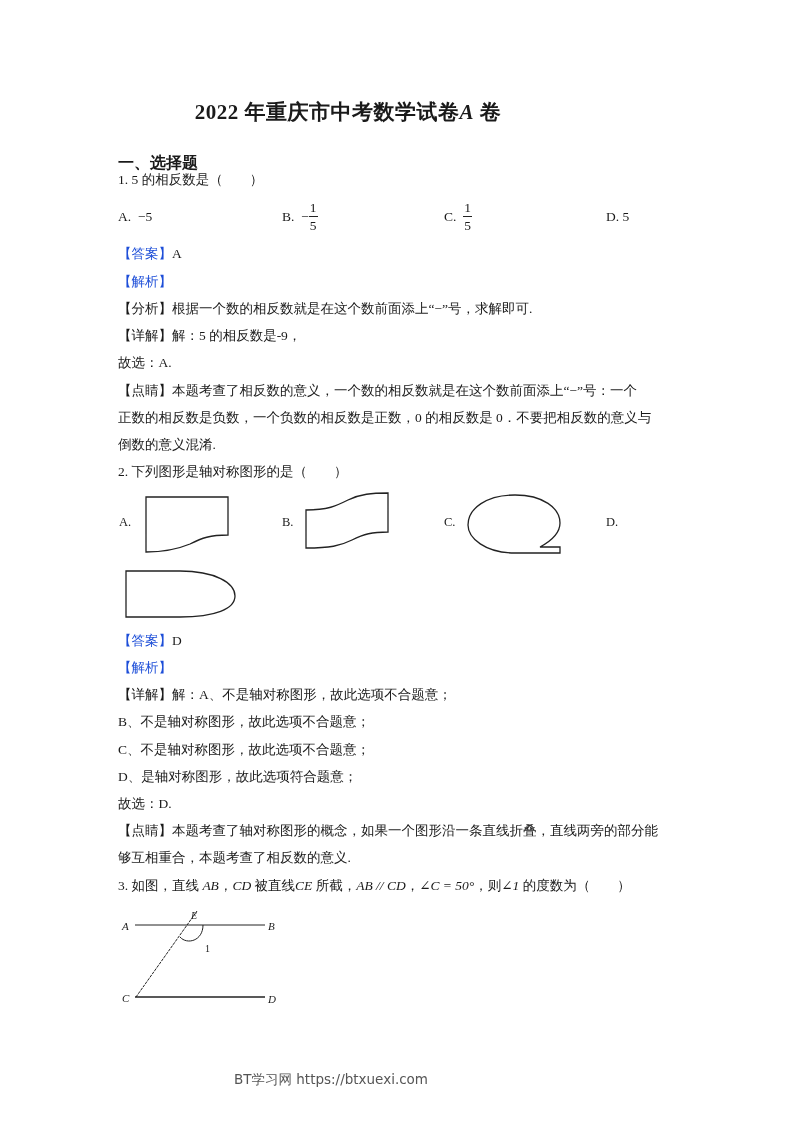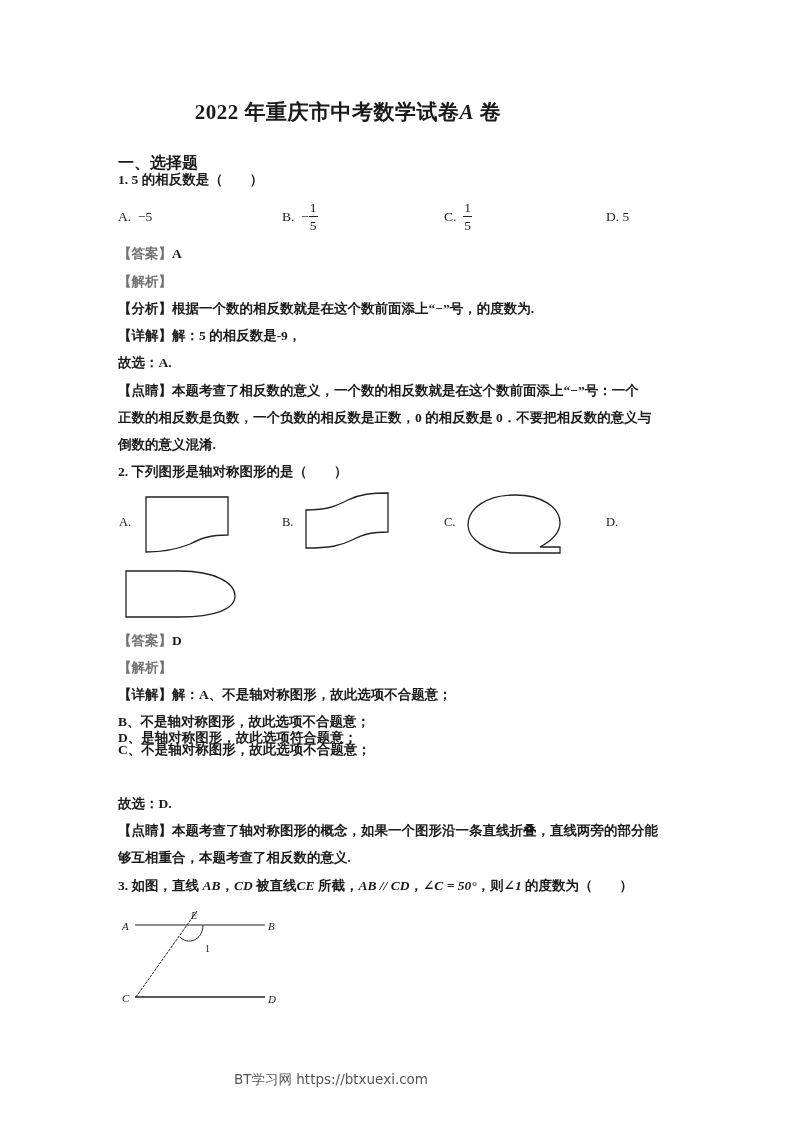--- a/index.html
+++ b/index.html
@@ -33,23 +33,22 @@
       font-size: 16px;
       font-weight: bold;
       margin-top: 16px;
     }
     .line {
       position: absolute;
       left: 118px;
       font-size: 13.5px;
       line-height: 20px;
       white-space: nowrap;
-      font-weight: bold;
     }
-    .tag-blue { color: #737373; }
+    .tag-blue { color: #1d4ed8; }
     .choice {
       position: absolute;
       font-size: 13.5px;
       line-height: 20px;
       white-space: nowrap;
     }
     .frac {
       display: inline-block;
       vertical-align: middle;
       text-align: center;
@@ -95,21 +94,21 @@
 <div class="choice" style="left:444px; top:199px;">
   <span style="vertical-align:middle">C.</span>&nbsp;
   <span class="frac"><span class="num">1</span><span class="den">5</span></span>
 </div>
 <div class="choice" style="left:606px; top:207px;font-family:Liberation Serif, serif;">
   <span>D.</span>&nbsp;<span>5</span>
 </div>
 
 <div class="line" style="top:244px"><span class="tag-blue">【答案】</span><span>A</span></div>
 <div class="line" style="top:272px"><span class="tag-blue">【解析】</span></div>
-<div class="line" style="top:299px"><span>【分析】</span><span>根据一个数的相反数就是在这个数前面添上“−”号，的度数为.</span></div>
+<div class="line" style="top:299px"><span>【分析】</span><span>根据一个数的相反数就是在这个数前面添上“−”号，求解即可.</span></div>
 <div class="line" style="top:326px"><span>【详解】</span><span>解：5 的相反数是-9，</span></div>
 <div class="line" style="top:353px">故选：A.</div>
 <div class="line" style="top:381px"><span>【点睛】</span><span>本题考查了相反数的意义，一个数的相反数就是在这个数前面添上“−”号：一个</span></div>
 <div class="line" style="top:408px">正数的相反数是负数，一个负数的相反数是正数，0 的相反数是 0．不要把相反数的意义与</div>
 <div class="line" style="top:435px">倒数的意义混淆.</div>
 
 <div class="line" style="top:462px">2.  下列图形是轴对称图形的是（　　）</div>
 
 <div class="shape-label" style="left:119px; top:515px;">A.</div>
 <svg style="left:140px; top:492px;" width="100" height="70" viewBox="0 0 100 70">
@@ -129,21 +128,21 @@
 <div class="shape-label" style="left:606px; top:515px;">D.</div>
 <svg style="left:120px; top:567px;" width="125" height="55" viewBox="0 0 125 55">
   <path d="M6 4 L60 4 C95 4 115 16 115 29 C115 42 95 50 60 50 L6 50 Z" fill="none" stroke="#222" stroke-width="1.3"></path>
 </svg>
 
 <div class="line" style="top:631px"><span class="tag-blue">【答案】</span><span>D</span></div>
 <div class="line" style="top:658px"><span class="tag-blue">【解析】</span></div>
 <div class="line" style="top:685px"><span>【详解】</span><span>解：A、不是轴对称图形，故此选项不合题意；</span></div>
 <div class="line" style="top:712px">B、不是轴对称图形，故此选项不合题意；</div>
 <div class="line" style="top:740px">C、不是轴对称图形，故此选项不合题意；</div>
-<div class="line" style="top:728px">D、是轴对称图形，故此选项符合题意；</div>
+<div class="line" style="top:767px">D、是轴对称图形，故此选项符合题意；</div>
 <div class="line" style="top:794px">故选：D.</div>
 <div class="line" style="top:821px"><span>【点睛】</span><span>本题考查了轴对称图形的概念，如果一个图形沿一条直线折叠，直线两旁的部分能</span></div>
 <div class="line" style="top:848px">够互相重合，本题考查了相反数的意义.</div>
 
 <div class="line" style="top:876px"><span>3.  如图，直线 </span><span class="math">AB</span><span>，</span><span class="math">CD</span><span> 被直线</span><span class="math">CE</span><span> 所截，</span><span class="math">AB // CD</span><span>，</span><span class="math">∠C = 50°</span><span>，则</span><span class="math">∠1</span><span> 的度数为（　　）</span></div>
 
 <svg style="left:115px; top:905px;" width="180" height="110" viewBox="0 0 180 110">
   <line x1="20" y1="20" x2="150" y2="20" stroke="#222" stroke-width="1"></line>
   <line x1="20" y1="92" x2="150" y2="92" stroke="#222" stroke-width="1.3"></line>
   <line x1="21" y1="92" x2="82" y2="6" stroke="#222" stroke-width="1" stroke-dasharray="3,1"></line>

